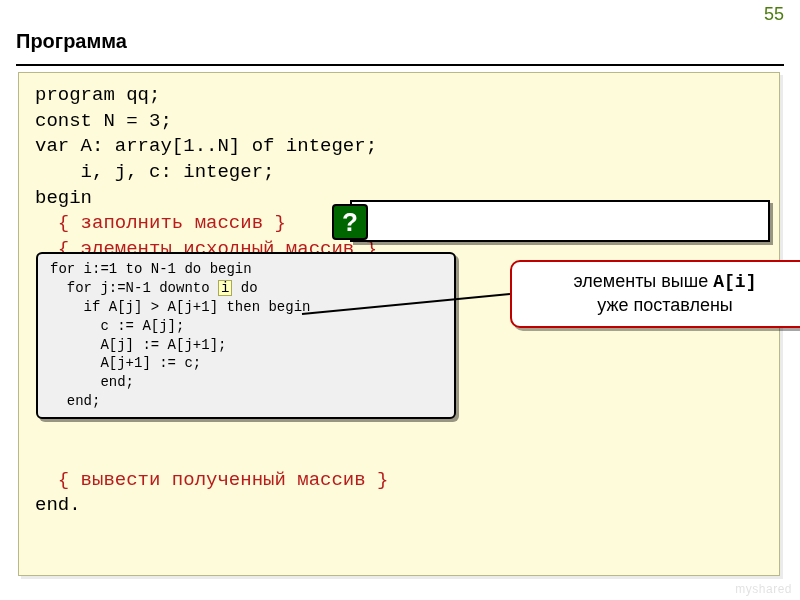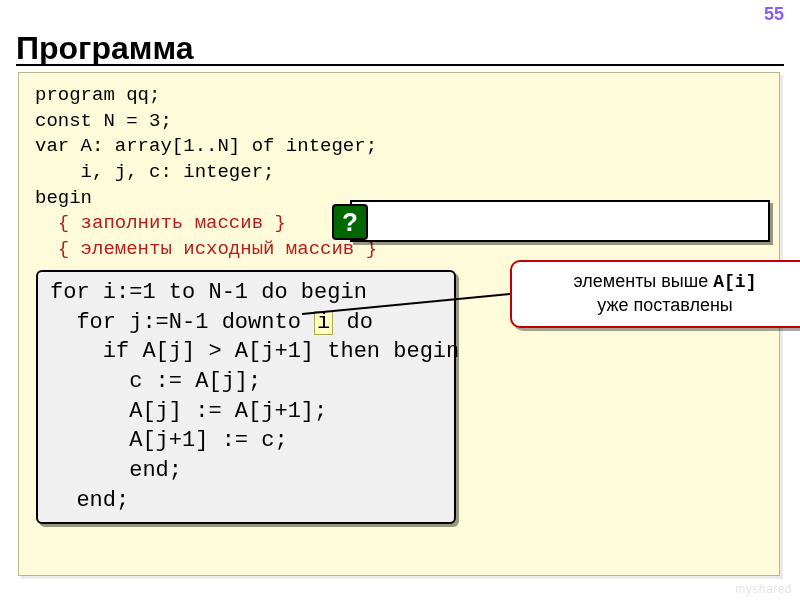--- a/index.html
+++ b/index.html
@@ -7,27 +7,27 @@
     width: 800px; height: 600px;
     background: #ffffff;
     font-family: Arial, sans-serif;
     position: relative;
     overflow: hidden;
   }
   .page-number {
     position: absolute;
     top: 4px; right: 16px;
     font-size: 18px;
-    font-weight: bold;
-    color: #8b5cf6;
+    font-weight: normal;
+    color: #4d7c0f;
   }
   .title {
     position: absolute;
     top: 30px; left: 16px;
-    font-size: 32px;
+    font-size: 20px;
     font-weight: bold;
     color: #000;
   }
   .title-rule {
     position: absolute;
     top: 64px; left: 16px; right: 16px;
     border-top: 2px solid #000;
   }
   .outer-code {
     position: absolute;
@@ -39,29 +39,29 @@
     padding: 10px 16px;
     font-family: "Courier New", monospace;
     font-size: 19px;
     line-height: 1.35;
     color: #000;
     white-space: pre;
   }
   .comment { color: #b91c1c; }
   .inner-code {
     position: absolute;
-    top: 270px; left: 36px;
+    top: 252px; left: 36px;
     width: 420px;
     background: #f0f0f0;
     border: 2px solid #000;
     border-radius: 6px;
     box-shadow: 3px 3px 0 rgba(0,0,0,0.4);
     padding: 6px 12px 6px 12px;
     font-family: "Courier New", monospace;
-    font-size: 22px;
+    font-size: 14px;
     line-height: 1.35;
     color: #000;
     white-space: pre;
     z-index: 5;
   }
   .hl-box {
     display: inline-block;
     background: #ffffc0;
     border: 1px solid #aaaa55;
     padding: 0 2px;

